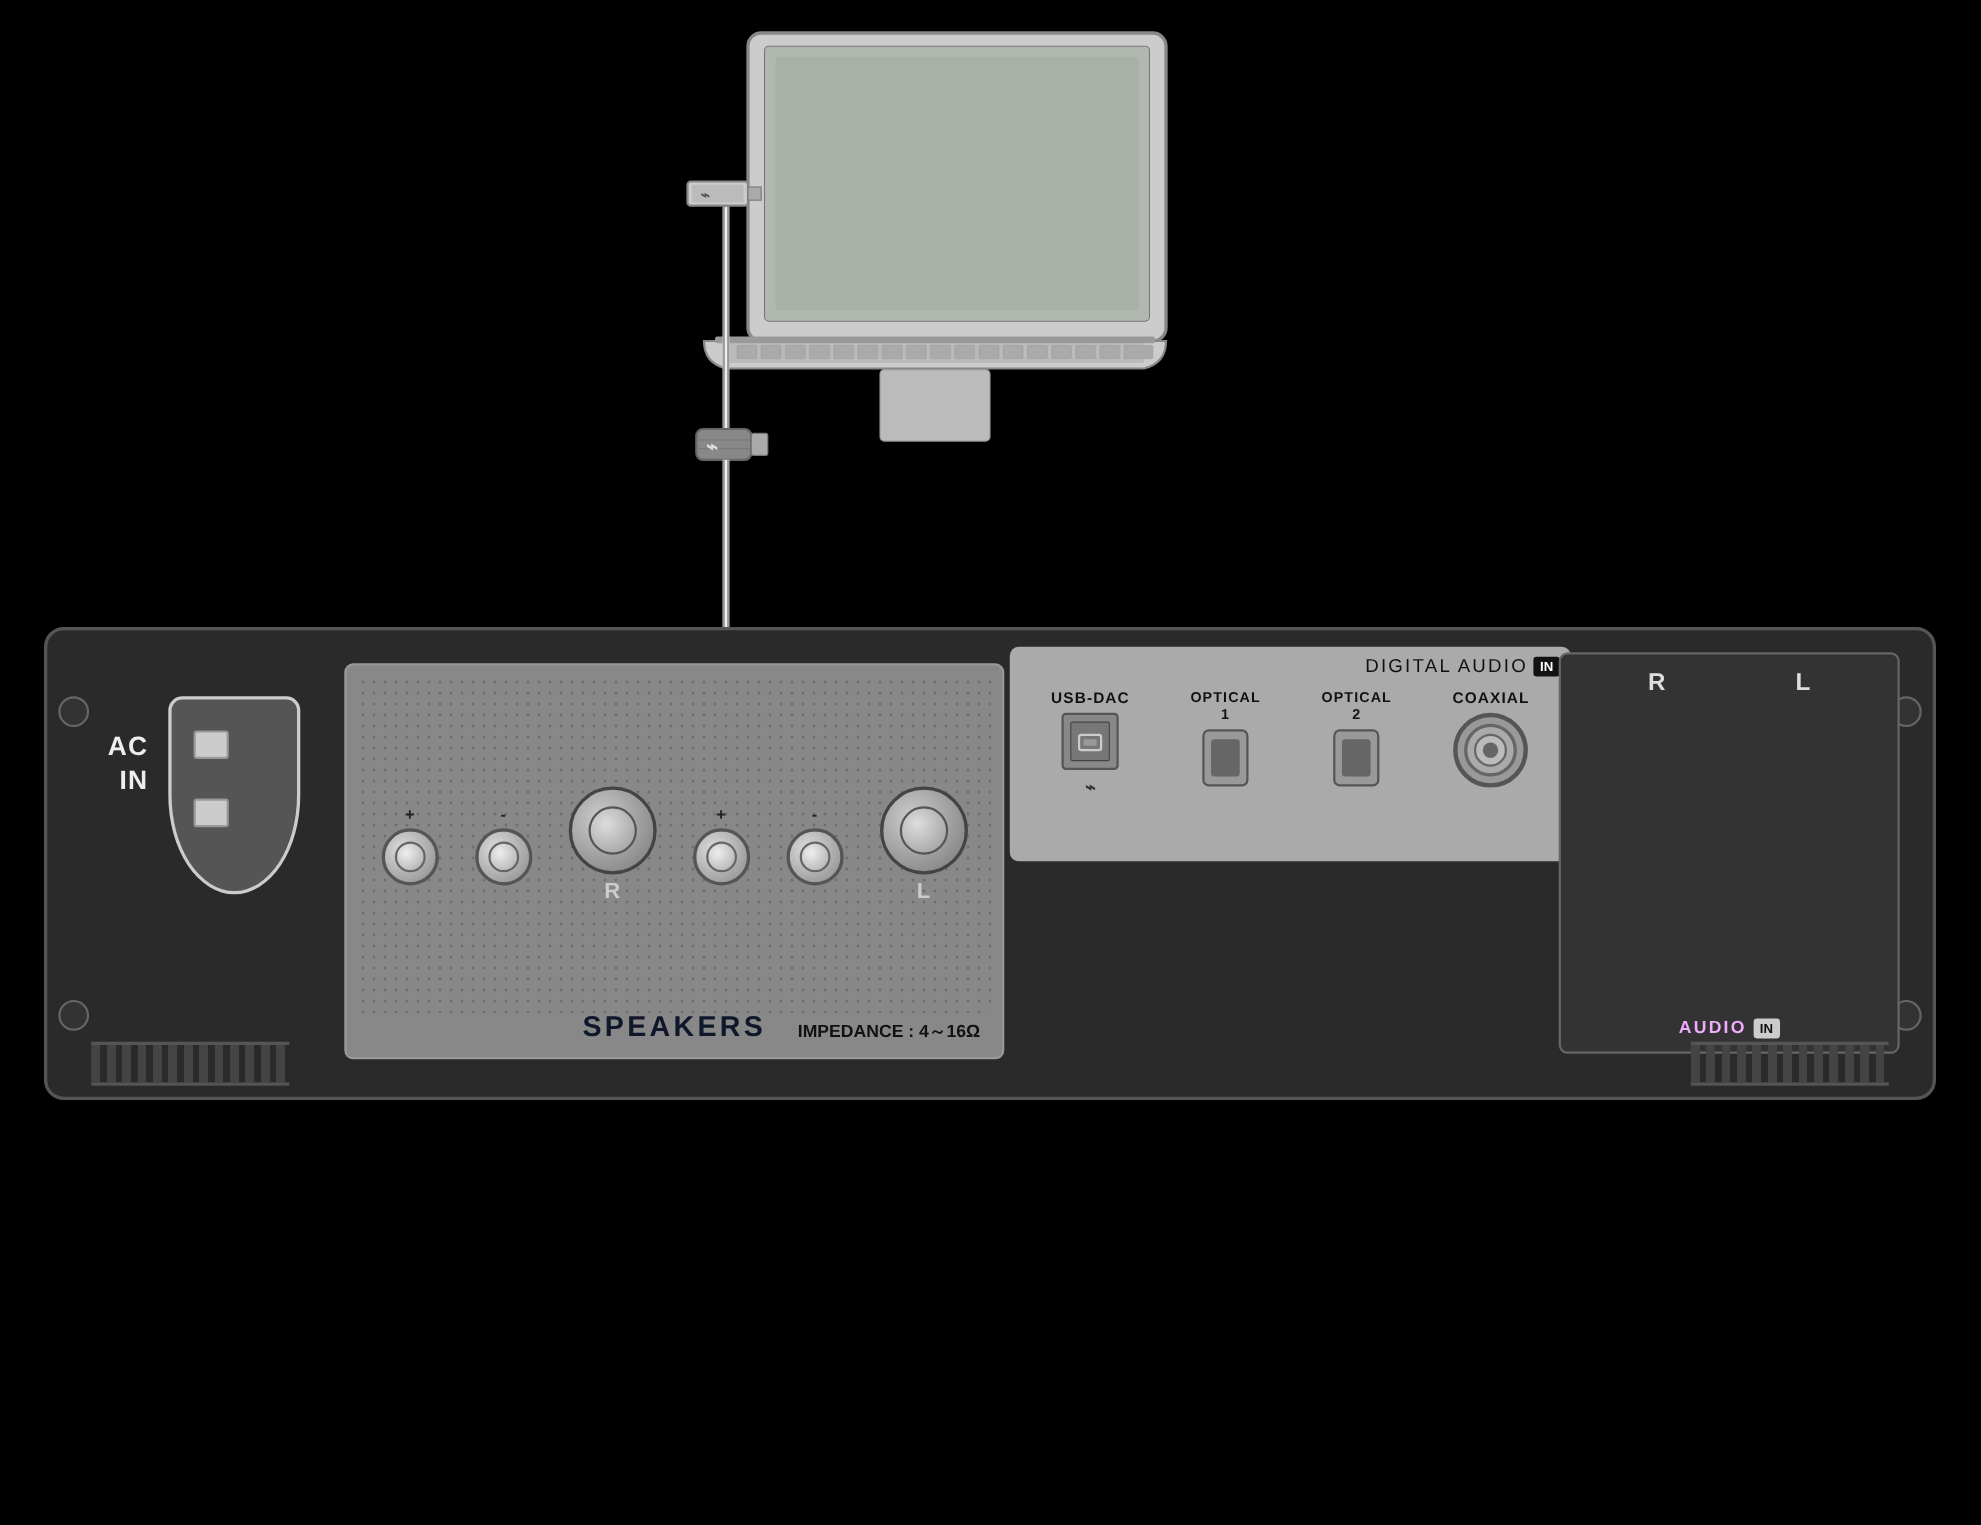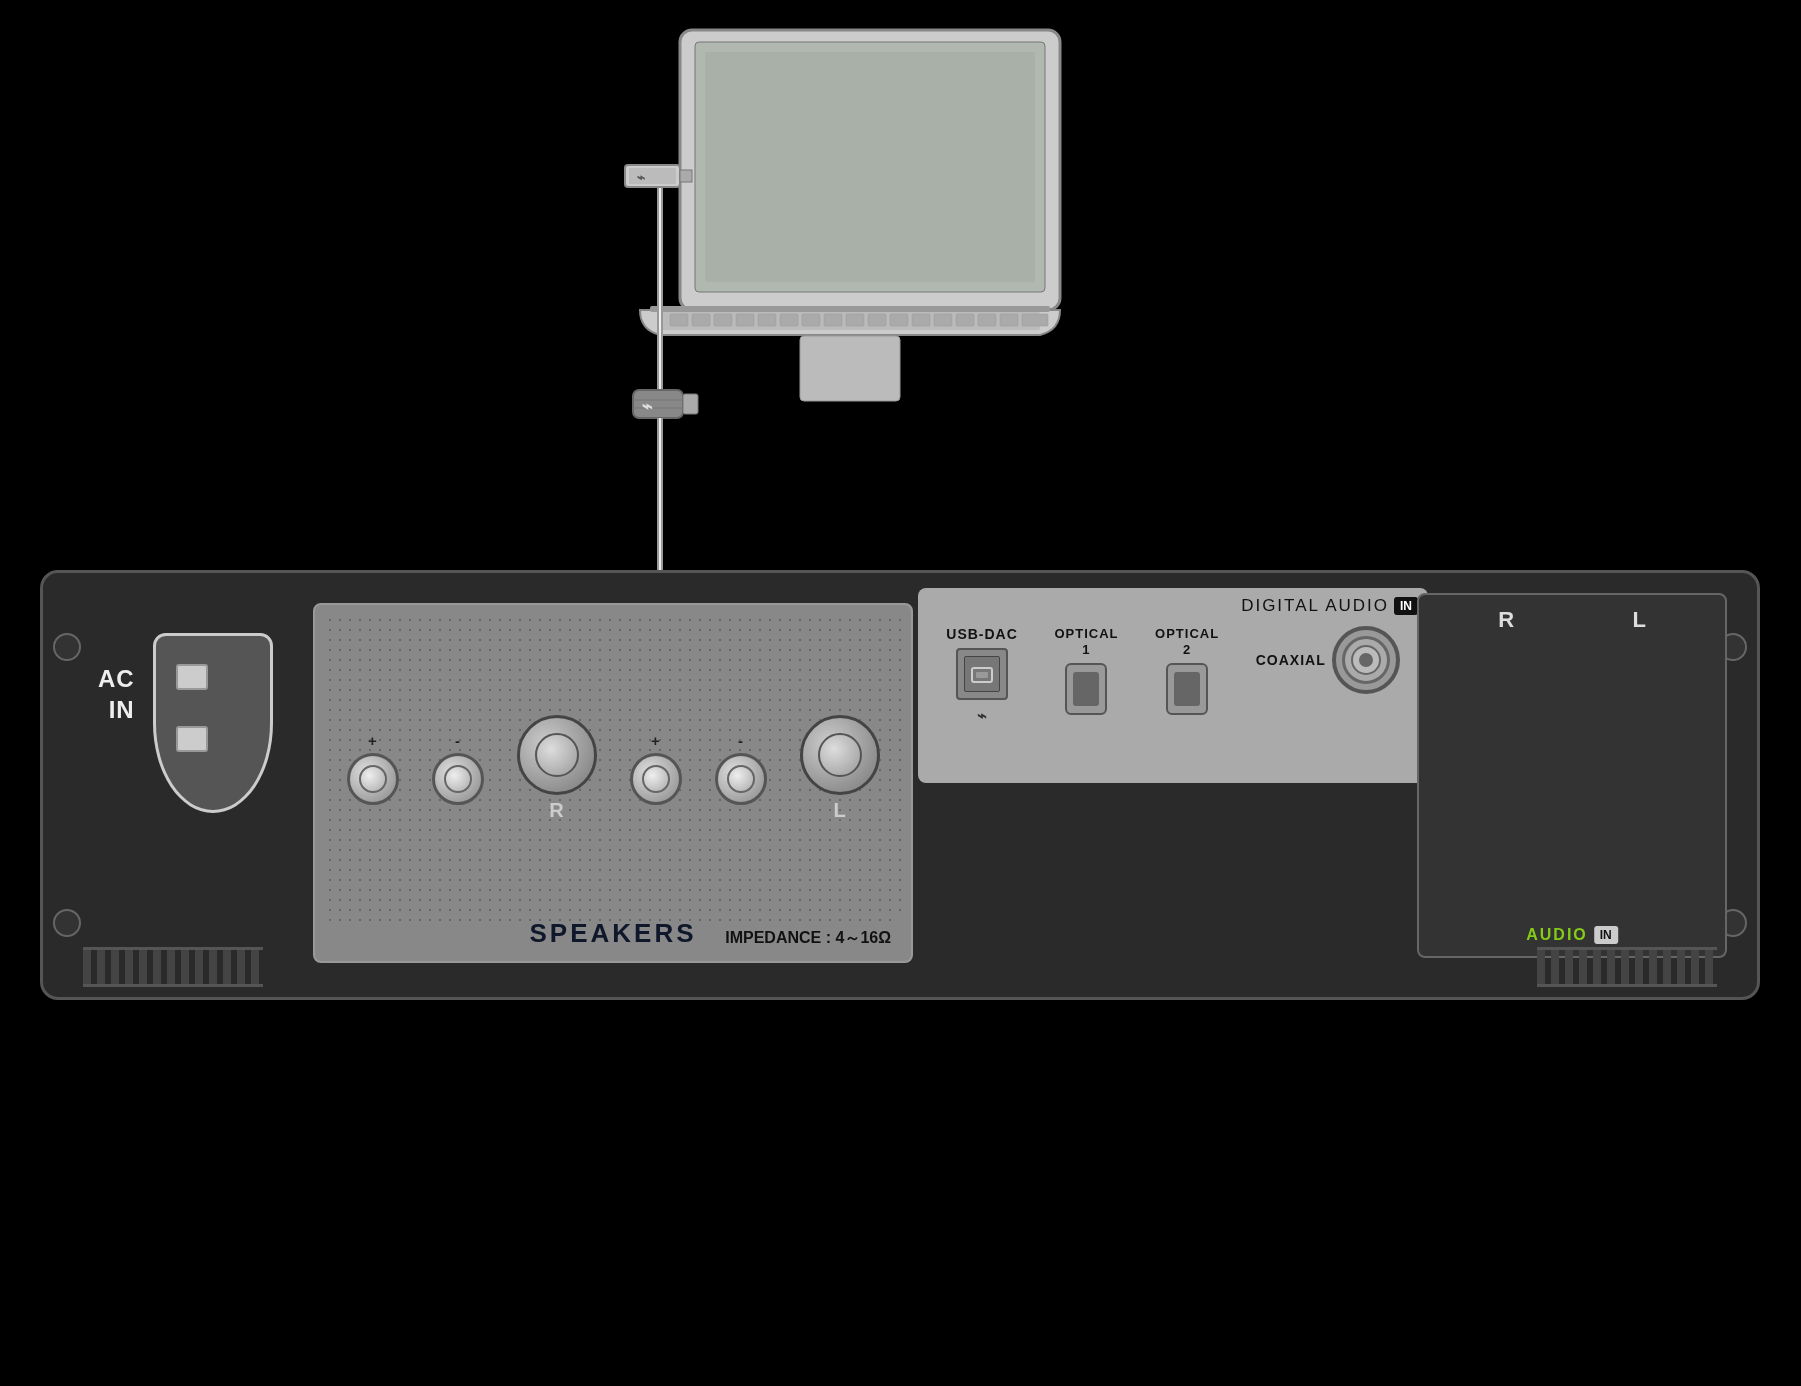--- a/index.html
+++ b/index.html
@@ -316,21 +316,21 @@
         </div>
       </div>
 
       <div style="display:flex; flex-direction:column; align-items:center; gap:6px;">
         <div style="color:#111; font-size:13px; font-weight:bold; letter-spacing:1px; text-align:center; line-height:1.2;">OPTICAL<br>2</div>
         <div style="width:42px; height:52px; background:#999; border:2px solid #555; border-radius:6px; display:flex; align-items:center; justify-content:center;">
           <div style="width:26px; height:34px; background:#666; border-radius:3px;"></div>
         </div>
       </div>
 
-      <div style="display:flex; flex-direction:row; align-items:center; gap:6px;">
+      <div style="display:flex; flex-direction:column; align-items:center; gap:6px;">
         <div style="color:#111; font-size:14px; font-weight:bold; letter-spacing:1px;">COAXIAL</div>
         <div style="width:68px; height:68px; border-radius:50%; border:4px solid #555; background:#999; display:flex; align-items:center; justify-content:center;">
           <div style="width:48px; height:48px; border-radius:50%; border:3px solid #666; background:#aaa; display:flex; align-items:center; justify-content:center;">
             <div style="width:30px; height:30px; border-radius:50%; border:2px solid #666; background:#bbb; display:flex; align-items:center; justify-content:center;">
               <div style="width:14px; height:14px; border-radius:50%; background:#666;"></div>
             </div>
           </div>
         </div>
       </div>
 
@@ -340,21 +340,21 @@
 
   <div style="position:absolute; right:30px; top:20px; width:310px; height:365px; background:#333; border:2px solid #666; border-radius:8px;">
 
     <div style="position:absolute; top:12px; left:0; right:0; display:flex; justify-content:space-around; padding:0 20px;">
       <div style="color:#ddd; font-size:22px; font-weight:bold;">R</div>
       <div style="color:#ddd; font-size:22px; font-weight:bold;">L</div>
     </div>
 
 
     <div style="position:absolute; bottom:12px; left:50%; transform:translateX(-50%); display:flex; align-items:center; gap:6px; white-space:nowrap;">
-      <span style="color:#84cc16; font-size:16px; font-weight:bold; letter-spacing:2px;">AUDIO</span>
+      <span style="color:#f0abfc; font-size:16px; font-weight:bold; letter-spacing:2px;">AUDIO</span>
       <span style="background:#ccc; color:#111; font-size:12px; padding:2px 6px; border-radius:3px; font-weight:bold;">IN</span>
     </div>
   </div>
 
   <div class="bottom-lines">
     <div class="deco-line"></div>
     <div class="deco-line"></div>
   </div>
 
 </div>

